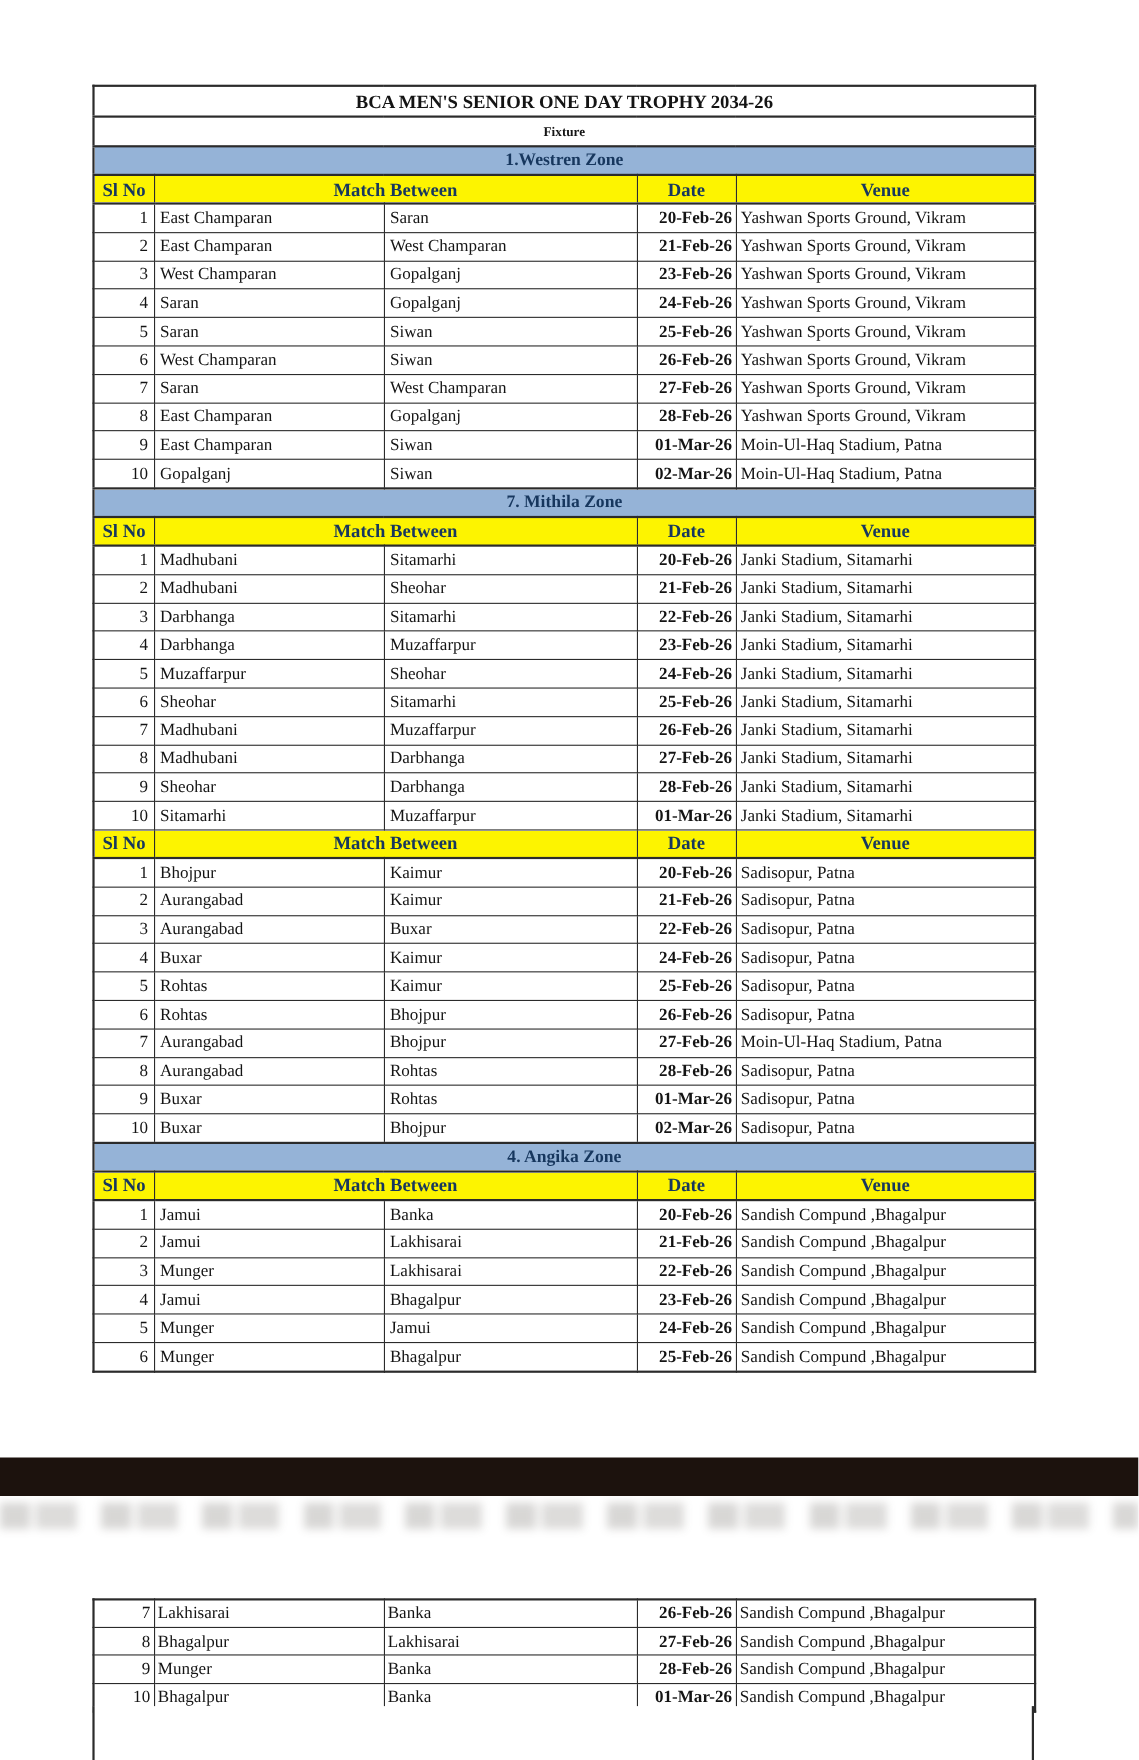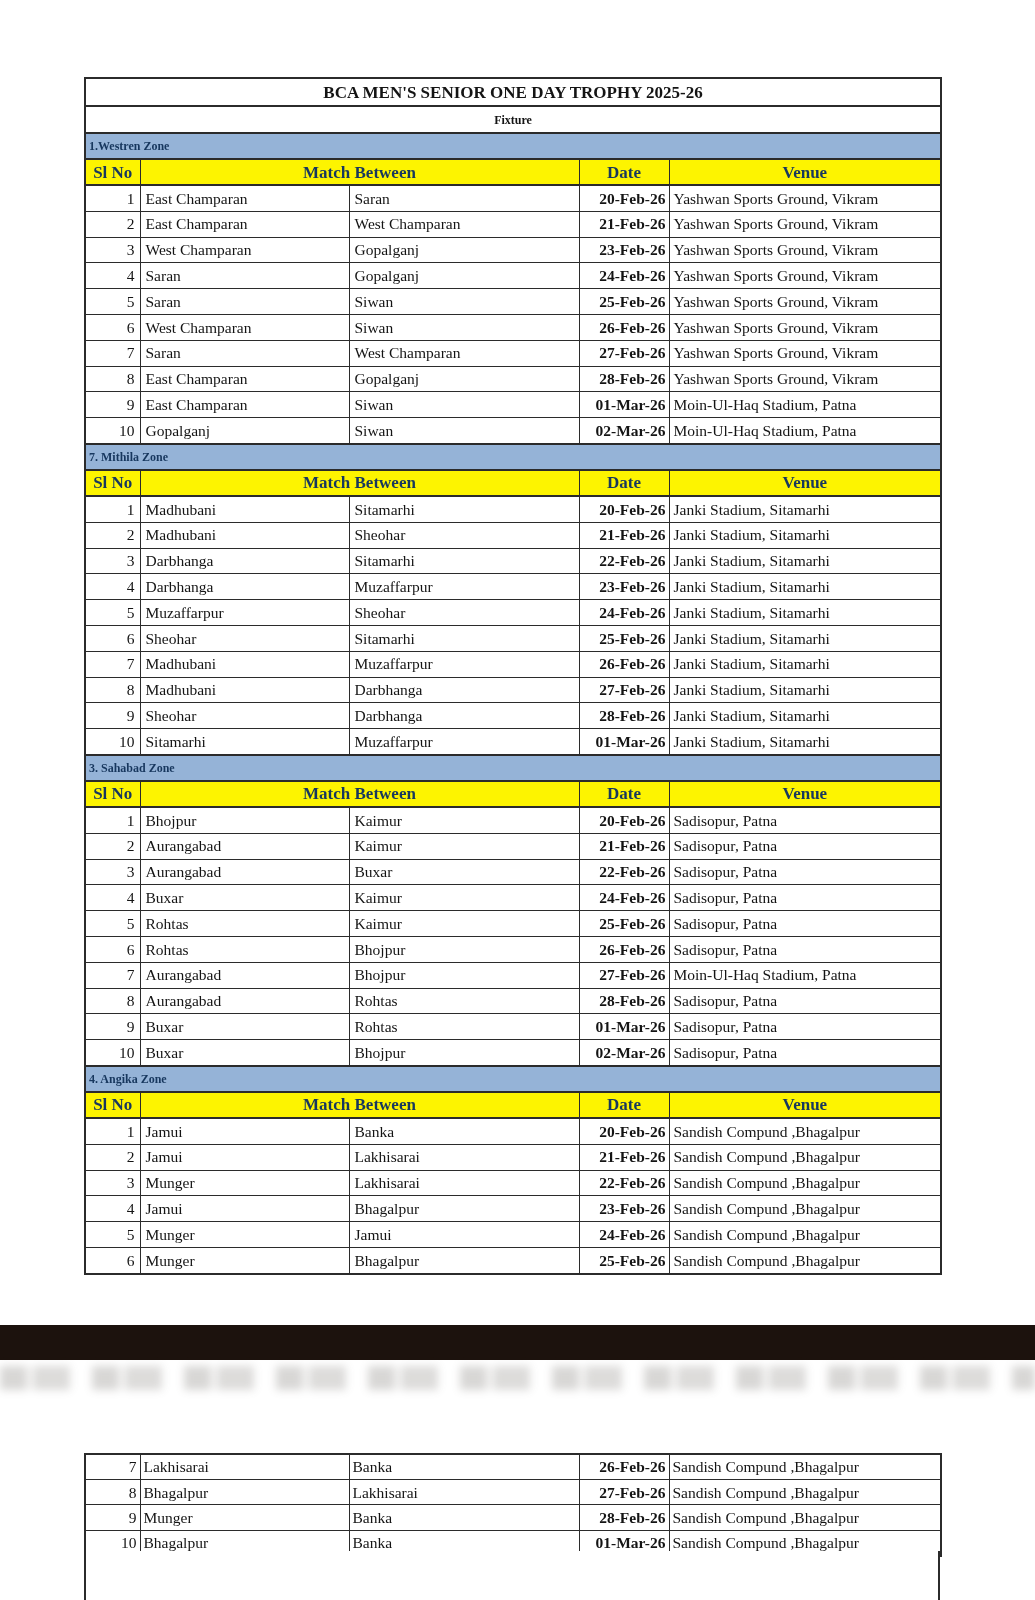--- a/index.html
+++ b/index.html
@@ -30,21 +30,21 @@
   td.doc-title{
     text-align:center;font-weight:bold;font-size:17px;height:26px;
     border-bottom-width:2px;
   }
   td.doc-subtitle{
     text-align:center;font-weight:bold;font-size:12px;height:25px;
     border-bottom-width:2px;
   }
   td.zone-bar{
     background:var(--zone-bar);color:var(--header-text);
-    text-align:left;font-weight:bold;font-size:12px;height:24px;
+    text-align:center;font-weight:bold;font-size:16px;height:24px;
     border-top-width:2px;border-bottom-width:2px;
   }
   td.col-head{
     background:var(--header-bg);color:var(--header-text);
     text-align:center;font-weight:bold;font-size:17px;height:24px;
     border-bottom-width:2px;
   }
   td.sl{text-align:right;padding-right:5px;}
   td.team{text-align:left;padding-left:5px;}
   td.date{text-align:right;padding-right:3px;font-weight:bold;}
@@ -88,21 +88,21 @@
 <table class="fixture-table">
   <colgroup>
     <col style="width:55px">
     <col style="width:209px">
     <col style="width:230px">
     <col style="width:90px">
     <col style="width:272px">
   </colgroup>
   <tbody id="main-tbody">
     <tr>
-      <td class="doc-title" colspan="5">BCA MEN'S SENIOR ONE DAY TROPHY 2025-26</td>
+      <td class="doc-title" colspan="5">BCA MEN'S SENIOR ONE DAY TROPHY 2034-26</td>
     </tr>
     <tr>
       <td class="doc-subtitle" colspan="5">Fixture</td>
     </tr>
   <tr>
         <td class="zone-bar" colspan="5">1.Westren Zone</td>
       </tr>
       <tr>
         <td class="col-head">Sl No</td>
         <td class="col-head" colspan="2">Match Between</td>
@@ -250,23 +250,20 @@
         <td class="team">Darbhanga</td>
         <td class="date">28-Feb-26</td>
         <td class="venue">Janki Stadium, Sitamarhi</td>
       </tr>
       <tr>
         <td class="sl">10</td>
         <td class="team">Sitamarhi</td>
         <td class="team">Muzaffarpur</td>
         <td class="date">01-Mar-26</td>
         <td class="venue">Janki Stadium, Sitamarhi</td>
-      </tr>
-      <tr>
-        <td class="zone-bar" colspan="5">3. Sahabad Zone</td>
       </tr>
       <tr>
         <td class="col-head">Sl No</td>
         <td class="col-head" colspan="2">Match Between</td>
         <td class="col-head">Date</td>
         <td class="col-head">Venue</td>
       </tr>
       <tr>
         <td class="sl">1</td>
         <td class="team">Bhojpur</td>

